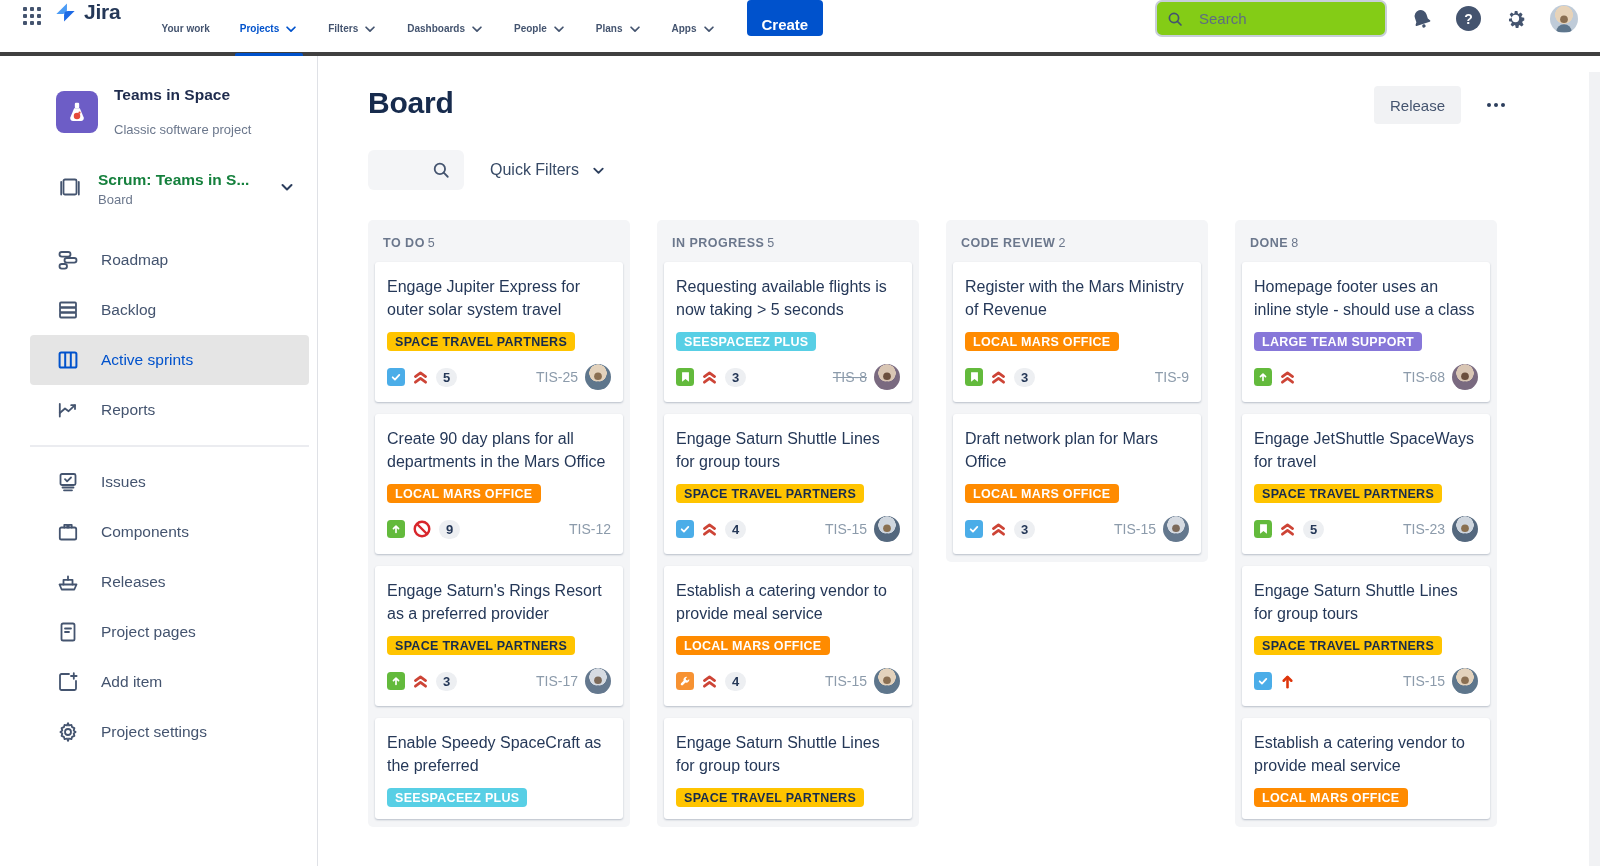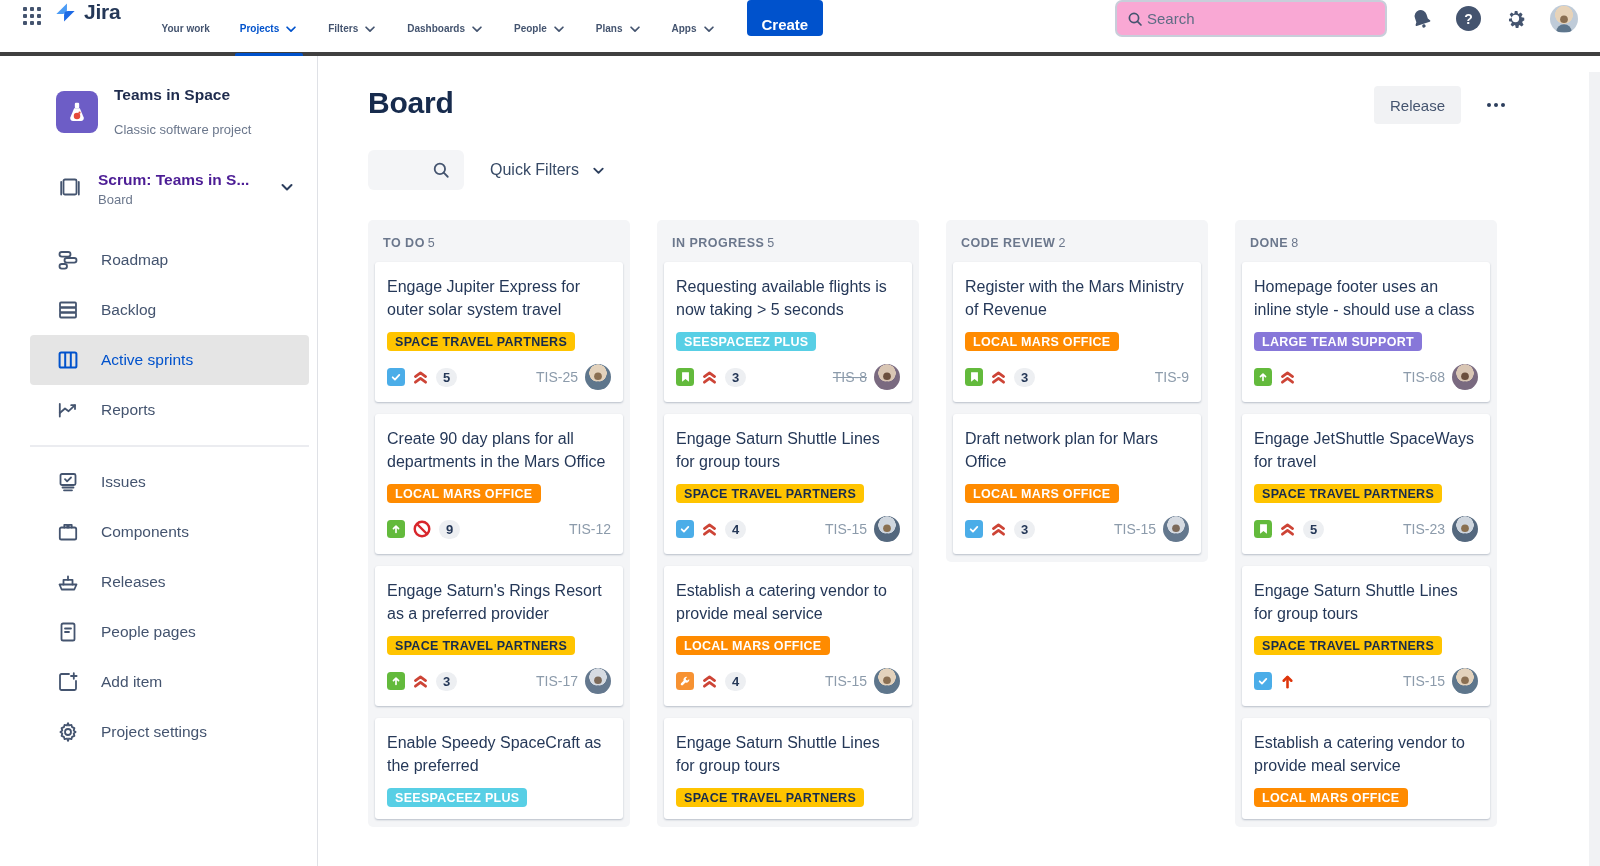--- a/index.html
+++ b/index.html
@@ -18,41 +18,41 @@
   .mainnav { display:flex; align-items:center; height:56px; }
   .nav-item { position:relative; height:56px; display:flex; align-items:center; gap:5px;
     padding:0 15px; font-size:10px; color:#44546F; font-weight:bold; text-decoration:none; cursor:pointer; }
   .nav-item svg { margin-top:2px; }
   .nav-item.active { color:#0052CC; }
   .nav-item.active::after { content:""; position:absolute; left:10px; right:10px; bottom:0;
     height:3px; background:#0052CC; border-radius:2px 2px 0 0; }
   .create-btn { margin-left:16px; height:36px; padding:16px 15px; background:#0052CC; color:#fff;
     border:none; border-radius:4px; font-size:15px; font-weight:bold; cursor:pointer; font-family:inherit; }
   .nav-right { margin-left:auto; display:flex; align-items:center; gap:23px; }
-  .search-box { width:272px; height:37px; border:2px solid #C8CEDA; border-radius:7px;
-    display:flex; align-items:center; padding:0 10px; gap:4px; background:#f9a8d4; }
+  .search-box { width:232px; height:37px; border:2px solid #C8CEDA; border-radius:7px;
+    display:flex; align-items:center; padding:0 10px; gap:16px; background:#84cc16; }
   .search-box input { border:none; outline:none; font-size:15px; color:#44546F; width:160px;
     font-family:inherit; background:transparent; }
   .search-box input::placeholder { color:#5E6C84; }
   .icon-btn { background:none; border:none; cursor:pointer; display:flex; align-items:center; justify-content:center; padding:0; }
   .help-circle { width:25px; height:25px; border-radius:50%; background:#44546F; color:#fff;
     font-size:14px; font-weight:bold; display:flex; align-items:center; justify-content:center; }
   .nav-avatar { width:28px; height:28px; border-radius:50%;
     background:radial-gradient(circle at 50% 35%, #E7D3B9 0 38%, #BFCBD8 40%); overflow:hidden; display:flex; align-items:flex-end; justify-content:center;}
 
   
   .sidebar { position:absolute; top:56px; left:0; bottom:0; width:318px; background:#fff;
     border-right:1px solid #DFE1E6; padding-top:30px; }
   .proj-head { display:flex; align-items:center; gap:16px; padding-left:56px; margin-bottom:34px; }
   .proj-ico { width:42px; height:42px; border-radius:8px; background:#6D5DC6; flex:0 0 auto;
     display:flex; align-items:center; justify-content:center; }
   .proj-name { font-size:15.5px; font-weight:bold; color:#1E2B4D; }
   .proj-type { font-size:13px; color:#6B778C; margin-top:18px; }
   .board-sel { display:flex; align-items:center; gap:16px; padding-left:58px; padding-right:22px; margin-bottom:28px; cursor:pointer; }
-  .sel-name { font-size:15.5px; font-weight:bold; color:#4c1d95; }
+  .sel-name { font-size:15.5px; font-weight:bold; color:#15803d; }
   .sel-sub { font-size:13px; color:#6B778C; margin-top:3px; }
   .sel-chev { margin-left:auto; }
   .side-item { height:50px; margin:0 8px 0 30px; border-radius:4px; display:flex; align-items:center;
     gap:21px; padding-left:26px; font-size:15.5px; color:#44546F; cursor:pointer; }
   .side-item .s-ico { width:24px; height:24px; flex:0 0 auto; display:flex; align-items:center; justify-content:center; color:#44546F; }
   .side-item.active { background:#e5e5e5; color:#0052CC; }
   .side-item.active .s-ico { color:#0052CC; }
   .side-div { border-top:2px solid #EBECF0; margin:10px 8px 10px 30px; }
 
   
@@ -312,21 +312,21 @@
         </span>
          <span>Releases</span>
        </div>
       <div class="side-item">
          <span class="s-ico">
           <svg width="24" height="24" viewBox="0 0 24 24" fill="none" stroke="currentColor" stroke-width="1.8" stroke-linecap="round" stroke-linejoin="round">
             <rect x="5.5" y="3.5" width="13" height="17" rx="1.6"></rect>
             <path d="M9 8.5 h6 M9 12 h4"></path>
           </svg>
         </span>
-         <span>People pages</span>
+         <span>Project pages</span>
        </div>
       <div class="side-item">
          <span class="s-ico">
           <svg width="24" height="24" viewBox="0 0 24 24" fill="none" stroke="currentColor" stroke-width="1.8" stroke-linecap="round" stroke-linejoin="round">
             <path d="M20 11 v7.5 a1.5 1.5 0 0 1-1.5 1.5 h-13 A1.5 1.5 0 0 1 4 18.5 v-13 A1.5 1.5 0 0 1 5.5 4 H13"></path>
             <path d="M17.8 3.2 v5.6 M15 6 h5.6"></path>
           </svg>
         </span>
          <span>Add item</span>
        </div>

